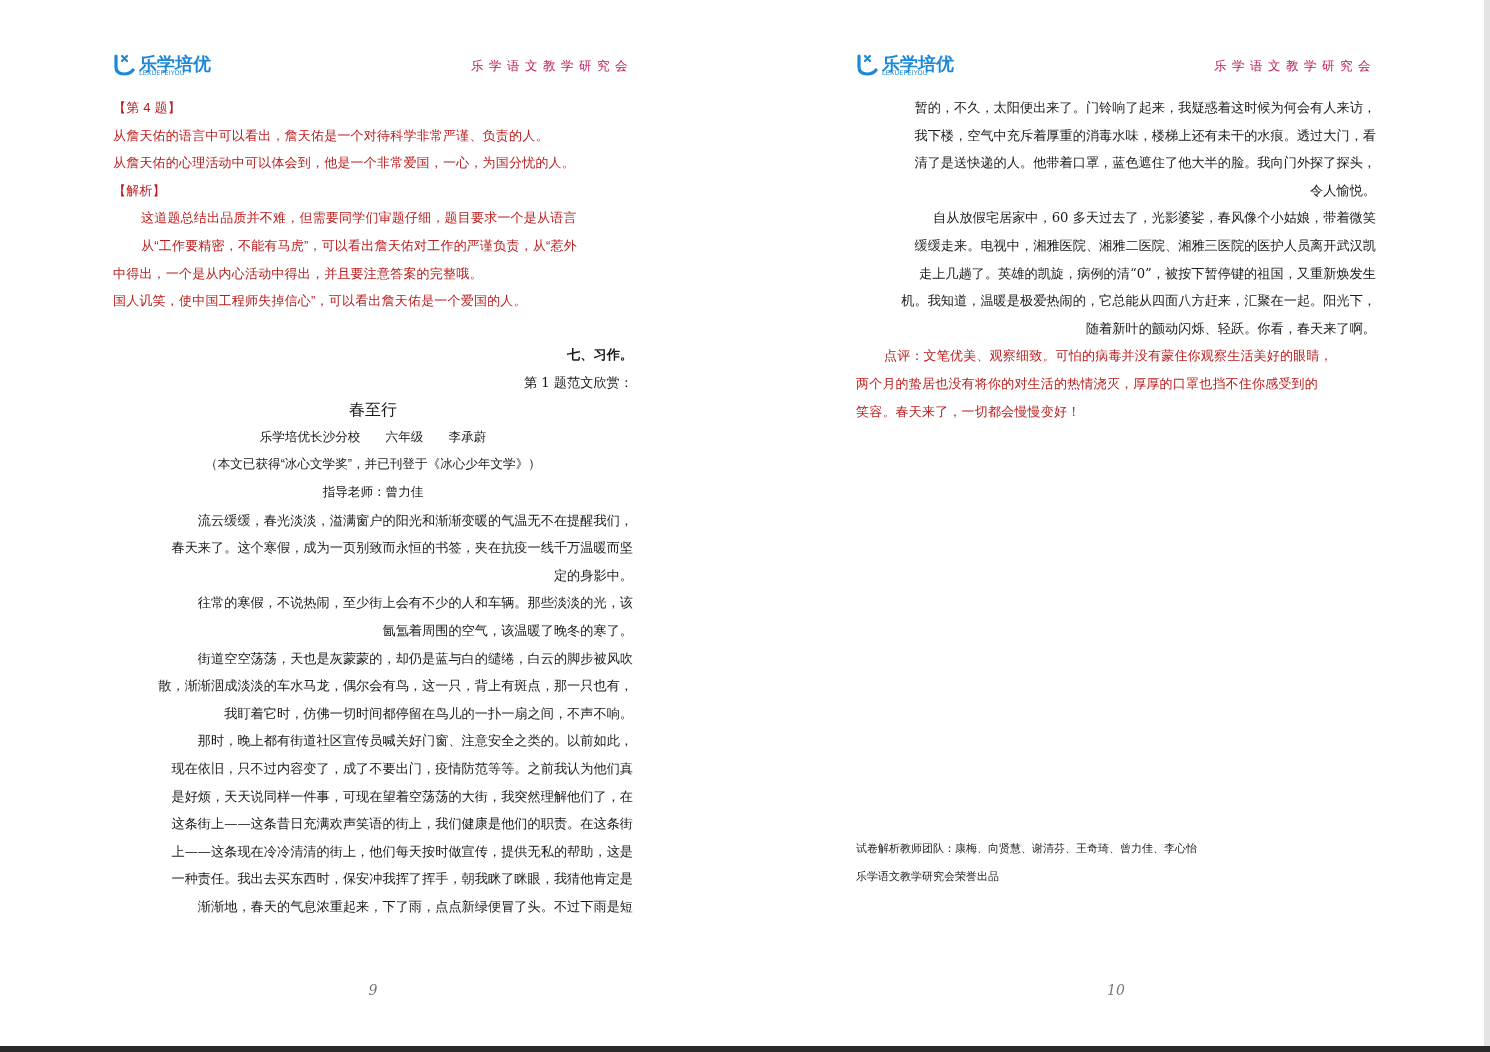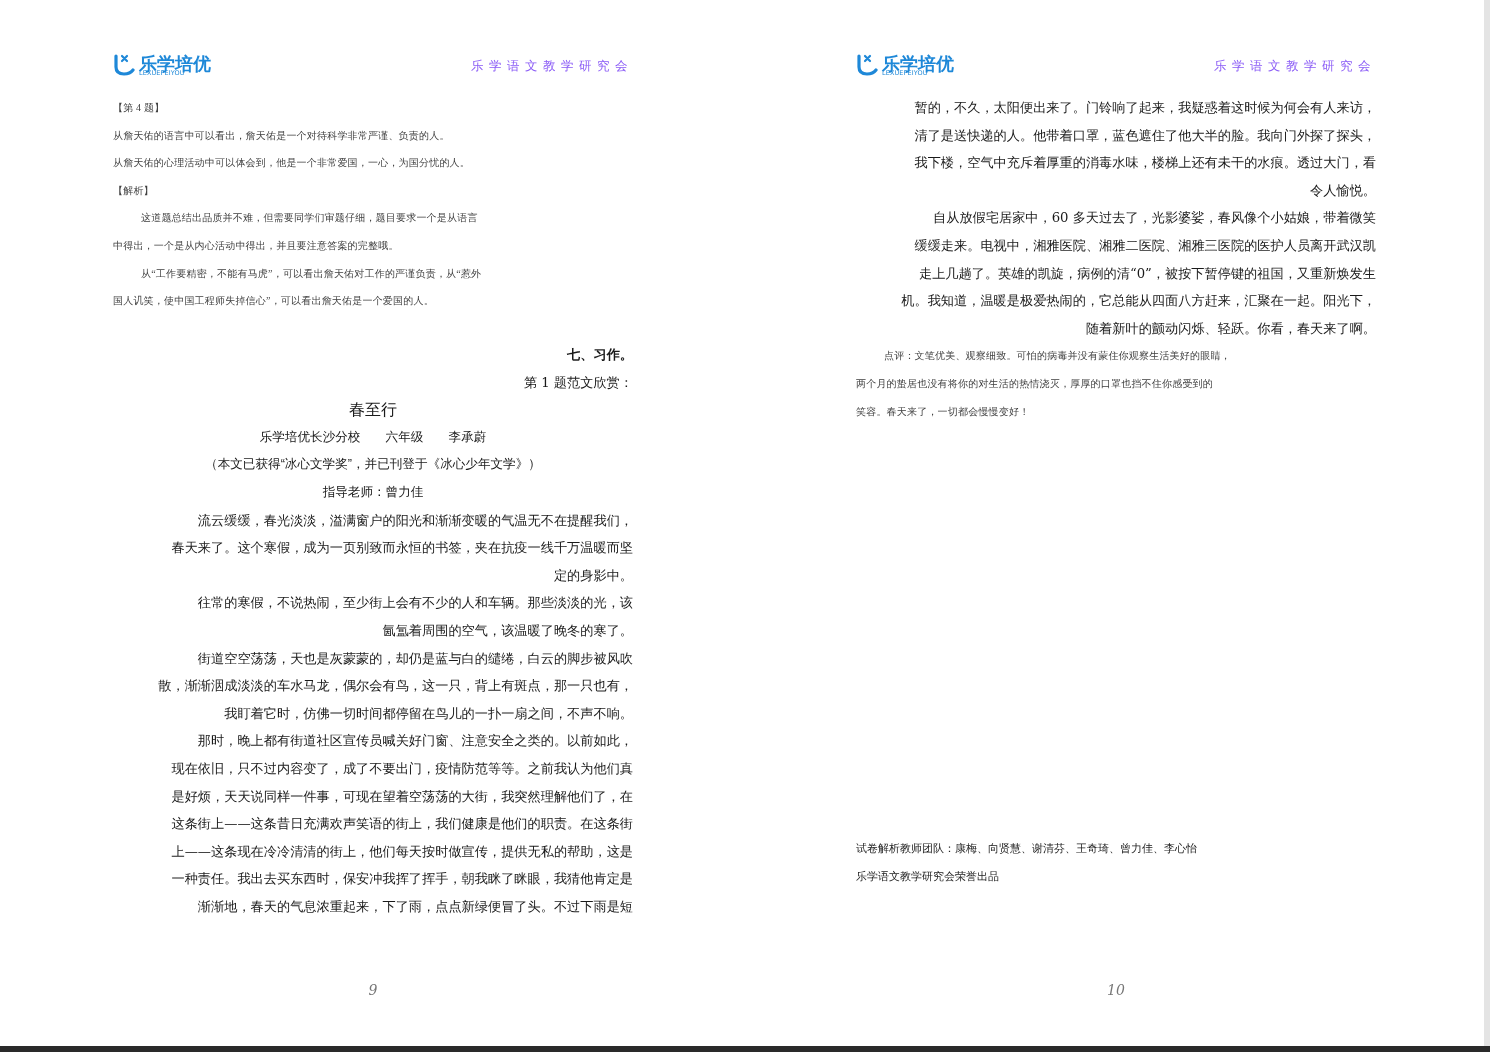--- a/index.html
+++ b/index.html
@@ -12,25 +12,25 @@
 
   .page { position: absolute; top: 0; width: 560px; height: 1046px; }
   .page-left { left: 100px; }
   .page-right { left: 843px; }
 
   .header { position: absolute; top: 52px; left: 13px; width: 520px; height: 30px; }
   .logo { position: absolute; left: 0; top: 0; width: 90px; height: 30px; }
   .logo-mark { position: absolute; left: 0; top: 1px; width: 22px; height: 24px; }
   .logo-cn { position: absolute; left: 26px; top: 0px; font-family: "DejaVu Sans", "Liberation Sans", sans-serif; font-size: 18px; font-weight: bold; color: #1e88d8; letter-spacing: 0px; white-space: nowrap; }
   .logo-en { position: absolute; left: 26px; top: 17px; font-family: "DejaVu Sans", "Liberation Sans", sans-serif; font-size: 6.5px; font-weight: normal; color: #1e88d8; letter-spacing: 0.1px; white-space: nowrap; }
-  .header-title { position: absolute; right: 0; top: 6px; font-family: "DejaVu Sans", "Liberation Sans", sans-serif; font-size: 12.5px; color: #8b5cf6; letter-spacing: 5.5px; white-space: nowrap; }
+  .header-title { position: absolute; right: 0; top: 6px; font-family: "DejaVu Sans", "Liberation Sans", sans-serif; font-size: 12.5px; color: #be185d; letter-spacing: 5.5px; white-space: nowrap; }
 
   .content { position: absolute; left: 13px; width: 520px; }
   .line { font-size: 13.2px; line-height: 27.6px; white-space: nowrap; overflow: visible; }
-  .red { color: #404040; font-family: Liberation Serif, serif; font-size: 10px; letter-spacing: 0.2px; }
+  .red { color: #b91c1c; font-family: Liberation Sans, sans-serif; font-size: 13px; letter-spacing: 0.2px; }
   .black { color: #1a1a1a; text-align: right; }
   .indent { padding-left: 28px; }
   .bold { font-weight: bold; }
   .center { text-align: center; }
   .title { font-size: 16px; }
   .byline { font-family: Liberation Sans, sans-serif; font-size: 12.6px; }
 
   .credits { position: absolute; right: 27px; width: 520px; }
   .credit-line { font-family: "DejaVu Sans", "Liberation Sans", sans-serif; font-size: 11px; color: #222; text-align: left; line-height: 28px; white-space: nowrap; }
 
@@ -53,22 +53,22 @@
       </div>
       <div class="header-title">乐学语文教学研究会</div>
     </div>
 
     <div class="content" style="top:94px;">
       <div class="line red">【第 4 题】</div>
       <div class="line red">从詹天佑的语言中可以看出，詹天佑是一个对待科学非常严谨、负责的人。</div>
       <div class="line red">从詹天佑的心理活动中可以体会到，他是一个非常爱国，一心，为国分忧的人。</div>
       <div class="line red">【解析】</div>
       <div class="line red indent">这道题总结出品质并不难，但需要同学们审题仔细，题目要求一个是从语言</div>
+      <div class="line red indent">从“工作要精密，不能有马虎”，可以看出詹天佑对工作的严谨负责，从“惹外</div>
       <div class="line red">中得出，一个是从内心活动中得出，并且要注意答案的完整哦。</div>
-      <div class="line red indent">从“工作要精密，不能有马虎”，可以看出詹天佑对工作的严谨负责，从“惹外</div>
       <div class="line red">国人讥笑，使中国工程师失掉信心”，可以看出詹天佑是一个爱国的人。</div>
     </div>
 
     <div class="content" style="top:341px;">
       <div class="line black bold">七、习作。</div>
       <div class="line black">第 1 题范文欣赏：</div>
       <div class="line black center title">春至行</div>
       <div class="line black center byline">乐学培优长沙分校　　六年级　　李承蔚</div>
       <div class="line black center byline">（本文已获得“冰心文学奖”，并已刊登于《冰心少年文学》）</div>
       <div class="line black center byline">指导老师：曾力佳</div>
@@ -101,22 +101,22 @@
           <path d="M9 3 L14 8 M14 3 L9 8" stroke="#1e88d8" stroke-width="2.2" stroke-linecap="round"></path>
         </svg>
         <span class="logo-cn">乐学培优</span>
         <span class="logo-en">LEXUEPEIYOU</span>
       </div>
       <div class="header-title">乐学语文教学研究会</div>
     </div>
 
     <div class="content" style="top:94px;">
       <div class="line black">暂的，不久，太阳便出来了。门铃响了起来，我疑惑着这时候为何会有人来访，</div>
+      <div class="line black">我下楼，空气中充斥着厚重的消毒水味，楼梯上还有未干的水痕。透过大门，看</div>
       <div class="line black">清了是送快递的人。他带着口罩，蓝色遮住了他大半的脸。我向门外探了探头，</div>
-      <div class="line black">我下楼，空气中充斥着厚重的消毒水味，楼梯上还有未干的水痕。透过大门，看</div>
       <div class="line black">令人愉悦。</div>
       <div class="line black indent">自从放假宅居家中，60 多天过去了，光影婆娑，春风像个小姑娘，带着微笑</div>
       <div class="line black">缓缓走来。电视中，湘雅医院、湘雅二医院、湘雅三医院的医护人员离开武汉凯</div>
       <div class="line black">走上几趟了。英雄的凯旋，病例的清“0”，被按下暂停键的祖国，又重新焕发生</div>
       <div class="line black">机。我知道，温暖是极爱热闹的，它总能从四面八方赶来，汇聚在一起。阳光下，</div>
       <div class="line black">随着新叶的颤动闪烁、轻跃。你看，春天来了啊。</div>
 
       <div class="line red indent">点评：文笔优美、观察细致。可怕的病毒并没有蒙住你观察生活美好的眼睛，</div>
       <div class="line red">两个月的蛰居也没有将你的对生活的热情浇灭，厚厚的口罩也挡不住你感受到的</div>
       <div class="line red">笑容。春天来了，一切都会慢慢变好！</div>

